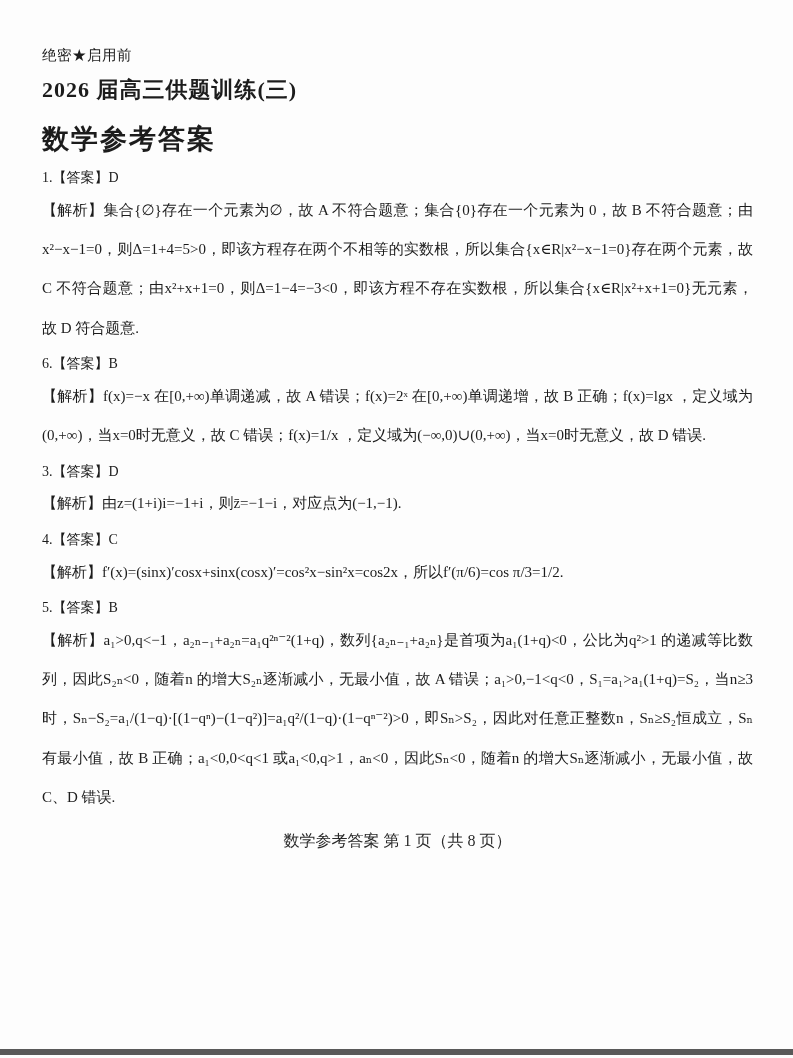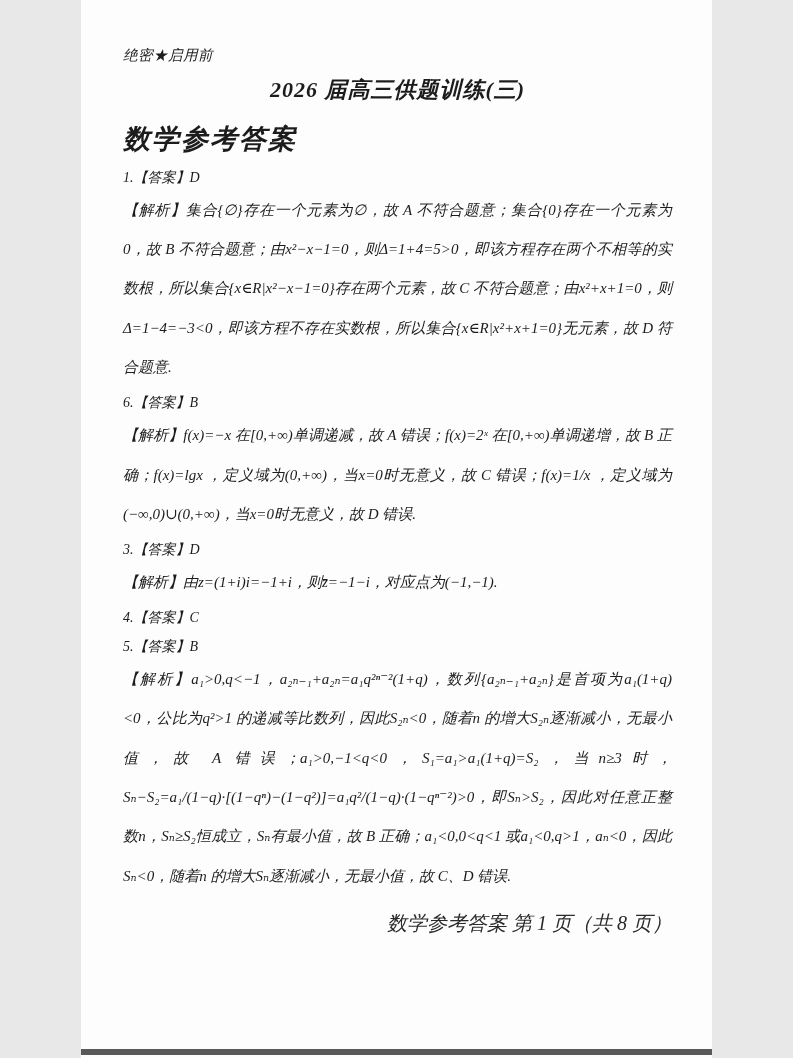--- a/index.html
+++ b/index.html
@@ -2,39 +2,38 @@
 <html><head>
 <meta charset="utf-8">
 <style>
   html, body {
     margin: 0;
     padding: 0;
     background: #e8e8e8;
   }
   .page {
     position: relative;
-    width: 631px;
+    width: 793px;
     height: 1058px;
     margin: 0 auto;
     background: #fdfdfd;
     color: #1c1c1c;
     font-family: "Liberation Serif", "DejaVu Serif", serif;
     overflow: hidden;
     box-sizing: border-box;
     padding: 46px 40px 0 42px;
-    font-style: italic;
   }
   .security {
     font-size: 14.5px;
     letter-spacing: 0.5px;
     margin-bottom: 6px;
   }
   .title {
     margin: 10px 0 16px 0;
-    text-align: center;
+    text-align: left;
     font-size: 22px;
     font-weight: bold;
     letter-spacing: 1px;
   }
   .subtitle {
     margin: 16px 0 8px 0;
     text-align: left;
     font-size: 27px;
     font-weight: bold;
     letter-spacing: 2px;
@@ -46,22 +45,22 @@
     font-weight: normal;
   }
   .analysis {
     margin: 0;
     font-size: 15px;
     line-height: 2.62;
     text-align: justify;
     text-justify: inter-ideograph;
   }
   .footer {
-    text-align: right;
-    font-size: 20px;
+    text-align: center;
+    font-size: 16px;
     margin-top: 14px;
     color: #2a2a2a;
   }
   .scan-edge {
     position: absolute;
     left: 0;
     bottom: 3px;
     width: 100%;
     height: 6px;
     background: #595959;
@@ -90,20 +89,21 @@
       <p class="analysis">【解析】f(x)=−x 在[0,+∞)单调递减，故 A 错误；f(x)=2ˣ 在[0,+∞)单调递增，故 B 正确；f(x)=lgx ，定义域为(0,+∞)，当x=0时无意义，故 C 错误；f(x)=1/x ，定义域为(−∞,0)∪(0,+∞)，当x=0时无意义，故 D 错误.</p>
     </div>
 
     <div class="answer-item">
       <div class="answer-heading">3.【答案】D</div>
       <p class="analysis">【解析】由z=(1+i)i=−1+i，则z̄=−1−i，对应点为(−1,−1).</p>
     </div>
 
     <div class="answer-item">
       <div class="answer-heading">4.【答案】C</div>
+      <p class="analysis">【解析】f′(x)=(sinx)′cosx+sinx(cosx)′=cos²x−sin²x=cos2x，所以f′(π/6)=cos π/3=1/2.</p>
     </div>
 
     <div class="answer-item">
       <div class="answer-heading">5.【答案】B</div>
       <p class="analysis">【解析】a₁&gt;0,q&lt;−1，a₂ₙ₋₁+a₂ₙ=a₁q²ⁿ⁻²(1+q)，数列{a₂ₙ₋₁+a₂ₙ}是首项为a₁(1+q)&lt;0，公比为q²&gt;1 的递减等比数列，因此S₂ₙ&lt;0，随着n 的增大S₂ₙ逐渐减小，无最小值，故 A 错误；a₁&gt;0,−1&lt;q&lt;0，S₁=a₁&gt;a₁(1+q)=S₂，当n≥3时，Sₙ−S₂=a₁/(1−q)·[(1−qⁿ)−(1−q²)]=a₁q²/(1−q)·(1−qⁿ⁻²)&gt;0，即Sₙ&gt;S₂，因此对任意正整数n，Sₙ≥S₂恒成立，Sₙ有最小值，故 B 正确；a₁&lt;0,0&lt;q&lt;1 或a₁&lt;0,q&gt;1，aₙ&lt;0，因此Sₙ&lt;0，随着n 的增大Sₙ逐渐减小，无最小值，故 C、D 错误.</p>
     </div>
 
 
   </section>
 

